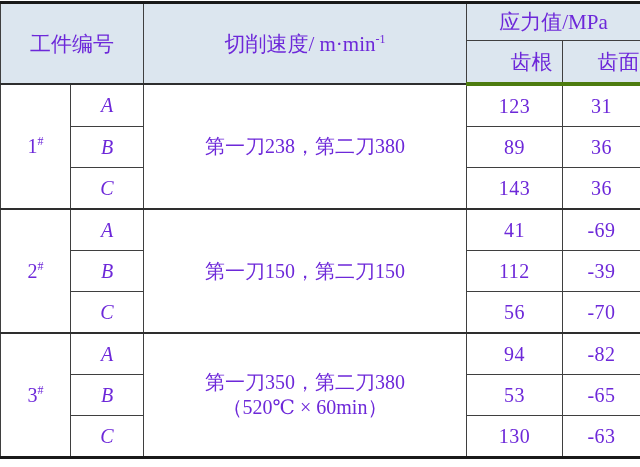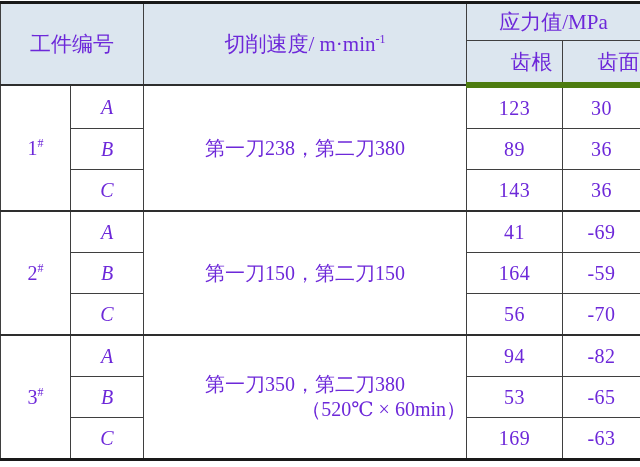--- a/index.html
+++ b/index.html
@@ -35,30 +35,30 @@
     padding: 0;
     overflow: hidden;
   }
   .paper-table thead th {
     background: #dce6ef;
     font-weight: normal;
     font-size: 21px;
   }
   .paper-table tr.hrow1 th { height: 36px; }
   .paper-table tr.hrow2 th { height: 41px; }
-  .paper-table thead tr.hrow2 th { border-bottom: 6px solid #4d7c0f; padding-left: 34px; }
+  .paper-table thead tr.hrow2 th { border-bottom: 4px solid #4d7c0f; padding-left: 34px; }
   .paper-table tbody td {
     height: 40px;
     font-size: 20px;
     background: #ffffff;
   }
   .paper-table tbody tr.group-start td { border-top: 2px solid #2e2e2e; }
   .sample-letter { font-style: italic; }
   .speed-cell { font-size: 21px; line-height: 1.25; }
-  .speed-line2 { font-size: 20px; text-align: right; }
+  .speed-line2 { font-size: 20px; }
   sup.small-sup {
     font-size: 12px;
     line-height: 0;
     vertical-align: super;
     letter-spacing: 0;
   }
   .num-cell { letter-spacing: 0.5px; }
 </style>
 </head>
 <body>
@@ -92,21 +92,21 @@
       <tr class="group-start">
         <td rowspan="3">
           <span>1</span><sup class="small-sup">#</sup>
         </td>
         <td class="sample-letter">A</td>
         <td rowspan="3" class="speed-cell">
           <div>第一刀238，第二刀380</div>
           <div class="speed-line2"></div>
         </td>
         <td class="num-cell">123</td>
-        <td class="num-cell">30</td>
+        <td class="num-cell">31</td>
       </tr>
       <tr>
         <td class="sample-letter">B</td>
         <td class="num-cell">89</td>
         <td class="num-cell">36</td>
       </tr>
       <tr>
         <td class="sample-letter">C</td>
         <td class="num-cell">143</td>
         <td class="num-cell">36</td>
@@ -119,22 +119,22 @@
         <td class="sample-letter">A</td>
         <td rowspan="3" class="speed-cell">
           <div>第一刀150，第二刀150</div>
           <div class="speed-line2"></div>
         </td>
         <td class="num-cell">41</td>
         <td class="num-cell">-69</td>
       </tr>
       <tr>
         <td class="sample-letter">B</td>
-        <td class="num-cell">164</td>
-        <td class="num-cell">-59</td>
+        <td class="num-cell">112</td>
+        <td class="num-cell">-39</td>
       </tr>
       <tr>
         <td class="sample-letter">C</td>
         <td class="num-cell">56</td>
         <td class="num-cell">-70</td>
       </tr>
 
       <tr class="group-start">
         <td rowspan="3">
           <span>3</span><sup class="small-sup">#</sup>
@@ -147,18 +147,18 @@
         <td class="num-cell">94</td>
         <td class="num-cell">-82</td>
       </tr>
       <tr>
         <td class="sample-letter">B</td>
         <td class="num-cell">53</td>
         <td class="num-cell">-65</td>
       </tr>
       <tr>
         <td class="sample-letter">C</td>
-        <td class="num-cell">169</td>
+        <td class="num-cell">130</td>
         <td class="num-cell">-63</td>
       </tr>
     </tbody>
   </table>
 </div>
 
 </body></html>

